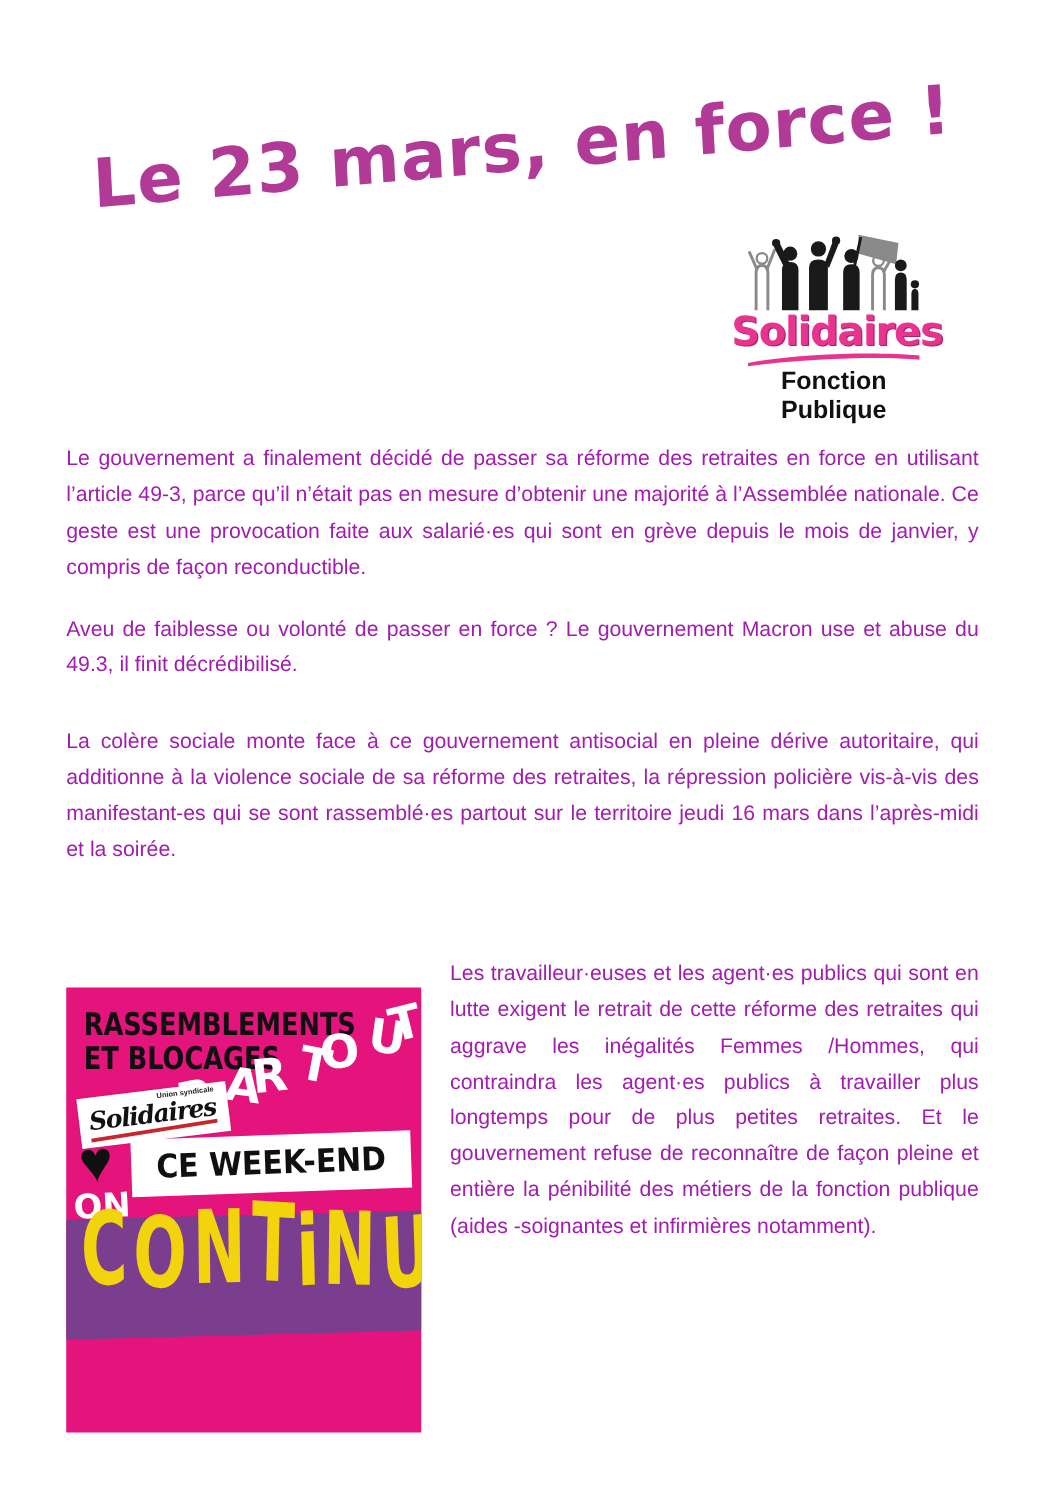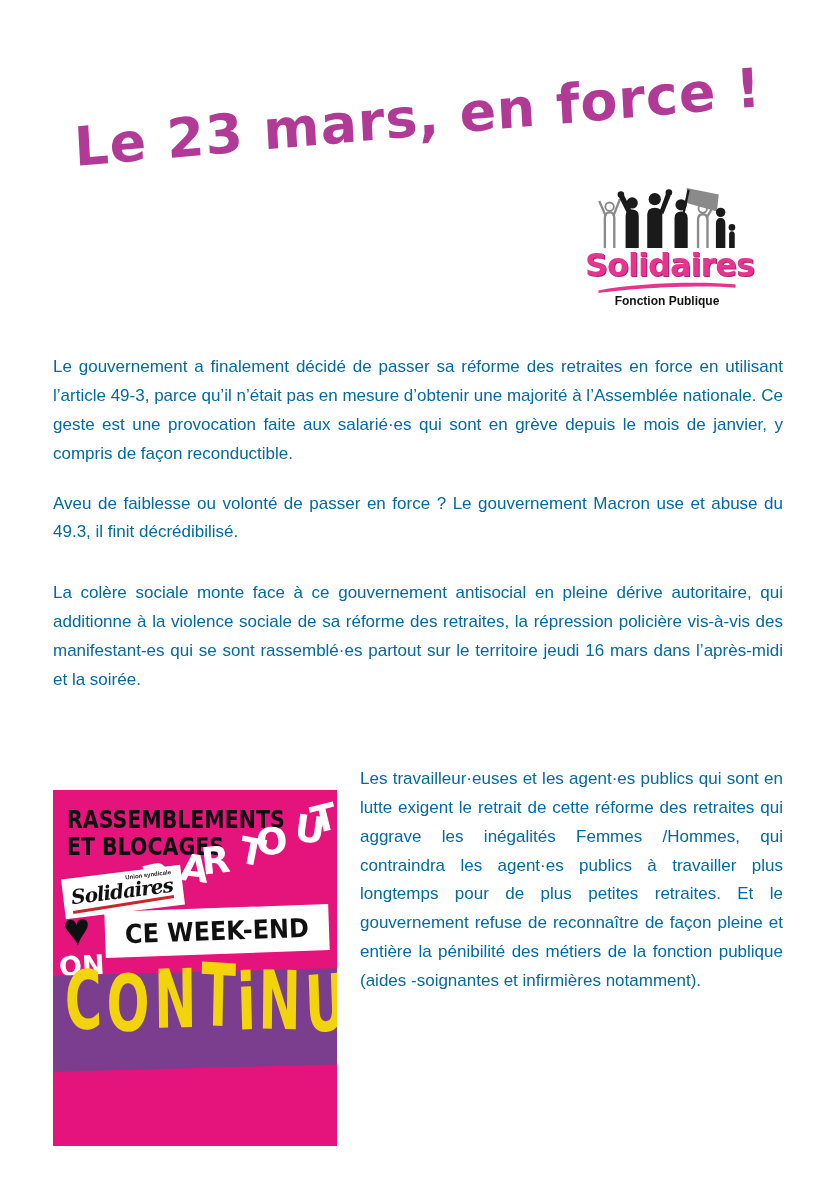--- a/index.html
+++ b/index.html
@@ -27,29 +27,29 @@
   }
   .logo-people { display:block; margin:0 auto; }
   .logo-name {
     font-family:"DejaVu Sans", sans-serif;
     font-size:32px; font-weight:800; letter-spacing:-1px;
     color:#e6348f; line-height:0.95;
     text-shadow:1px 1px 0 #a82270;
   }
   .logo-swoosh { display:block; margin:1px auto 0; }
   .logo-sub {
-    font-size:12px; font-weight:700; color:#111; margin-top:1px;
+    font-size:20px; font-weight:700; color:#111; margin-top:1px;
     letter-spacing:0px;
   }
 
   
   .intro { margin:204px 53px 0 53px; }
   .para {
     font-size:17px; line-height:1.7; text-align:justify;
-    color:#0369a1; margin-bottom:21px;
+    color:#a21caf; margin-bottom:21px;
   }
   .para:last-child { margin-bottom:0;margin-top:32px; }
 
   
   .columns { display:flex; margin:38px 53px 0 53px; }
   .col-right { flex:1; margin-left:23px; }
   .col-right .para { margin-bottom:26px; }
 
   
   .poster {

